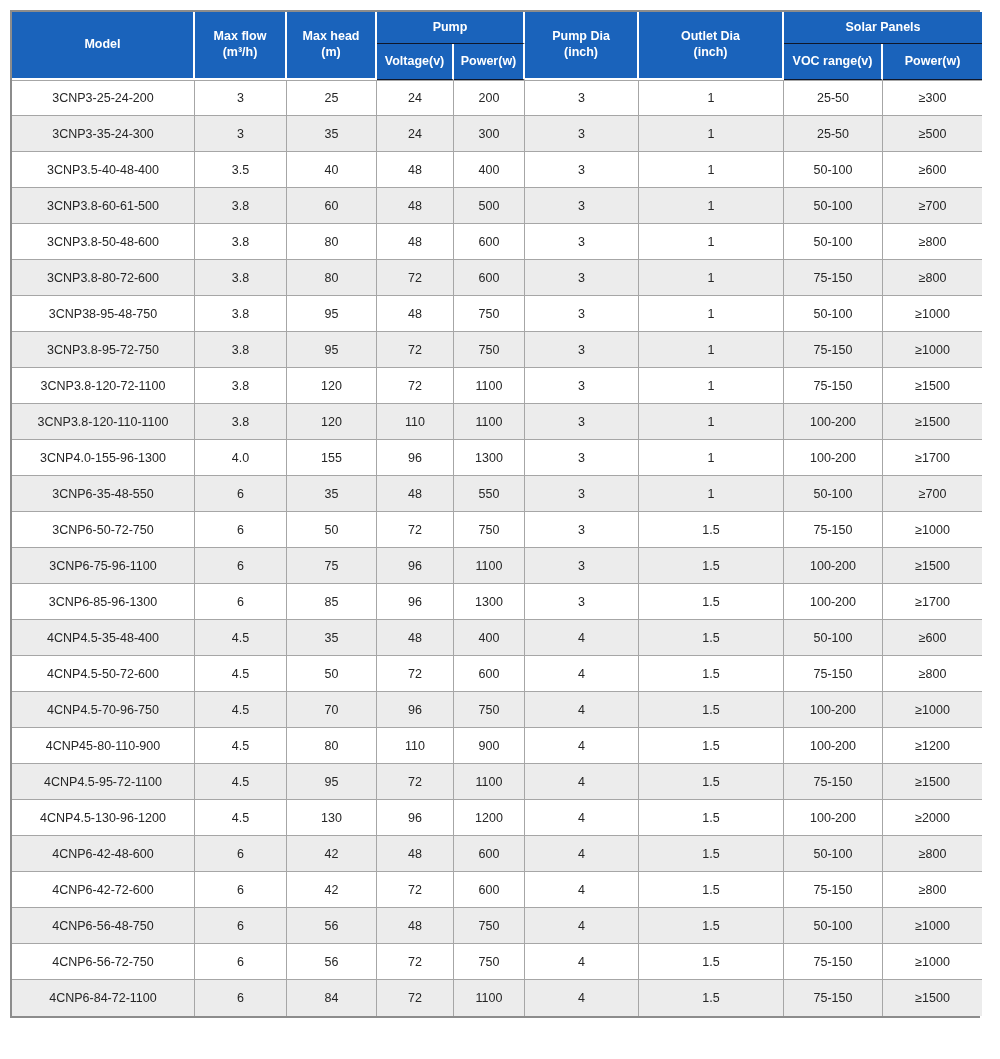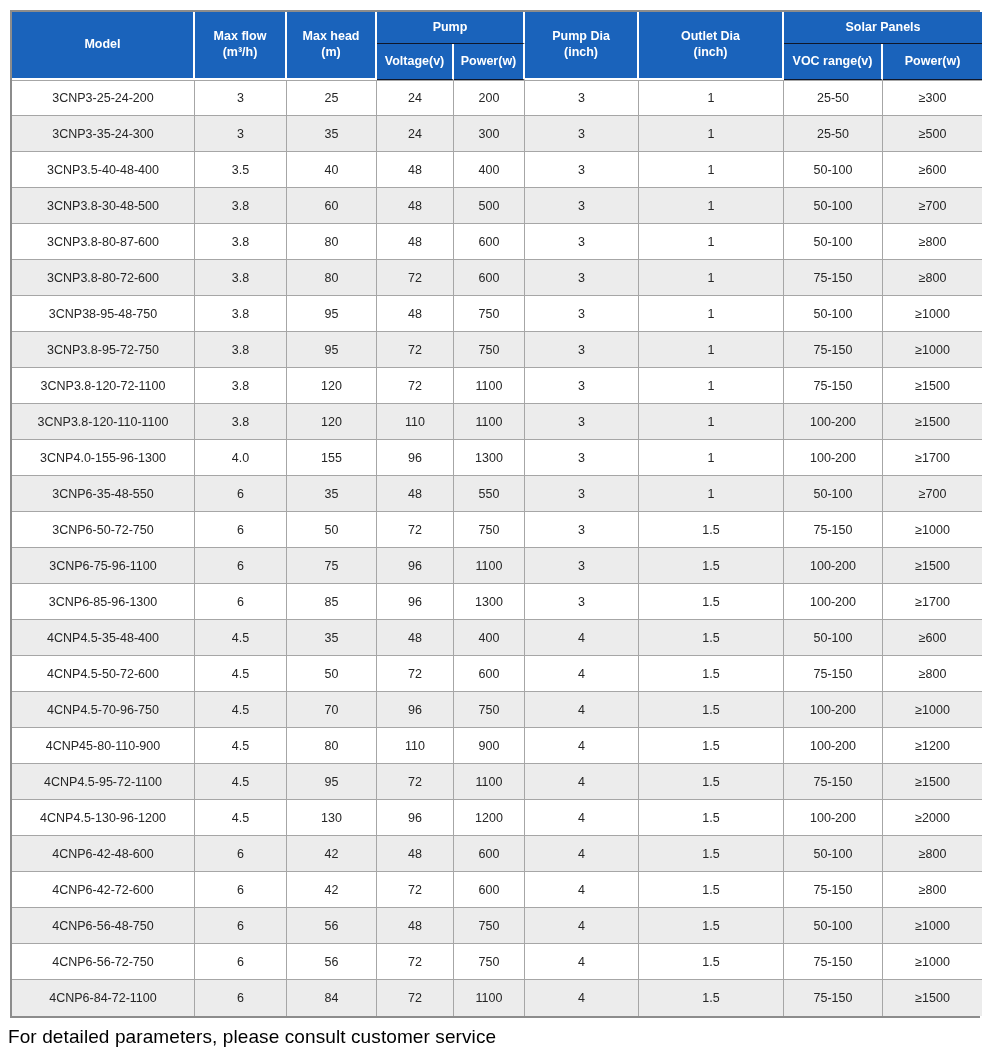--- a/index.html
+++ b/index.html
@@ -144,32 +144,32 @@
             <td>3.5</td>
             <td>40</td>
             <td>48</td>
             <td>400</td>
             <td>3</td>
             <td>1</td>
             <td>50-100</td>
             <td>≥600</td>
           </tr>
           <tr>
-            <td>3CNP3.8-30-48-500</td>
+            <td>3CNP3.8-60-61-500</td>
             <td>3.8</td>
             <td>60</td>
             <td>48</td>
             <td>500</td>
             <td>3</td>
             <td>1</td>
             <td>50-100</td>
             <td>≥700</td>
           </tr>
           <tr>
-            <td>3CNP3.8-80-87-600</td>
+            <td>3CNP3.8-50-48-600</td>
             <td>3.8</td>
             <td>80</td>
             <td>48</td>
             <td>600</td>
             <td>3</td>
             <td>1</td>
             <td>50-100</td>
             <td>≥800</td>
           </tr>
           <tr>
@@ -399,14 +399,13 @@
             <td>72</td>
             <td>1100</td>
             <td>4</td>
             <td>1.5</td>
             <td>75-150</td>
             <td>≥1500</td>
           </tr>
         </tbody>
     </table>
   </div>
-  <div class="footer-note">For detailed parameters, please consult customer service</div>
 </div>
 
 </body></html>

